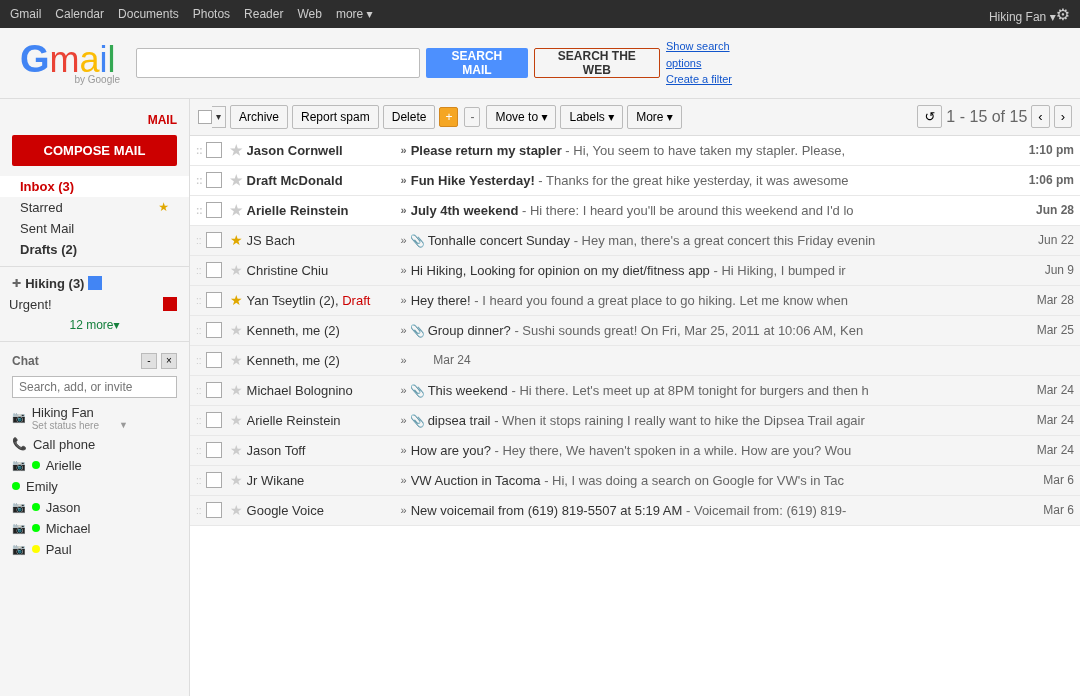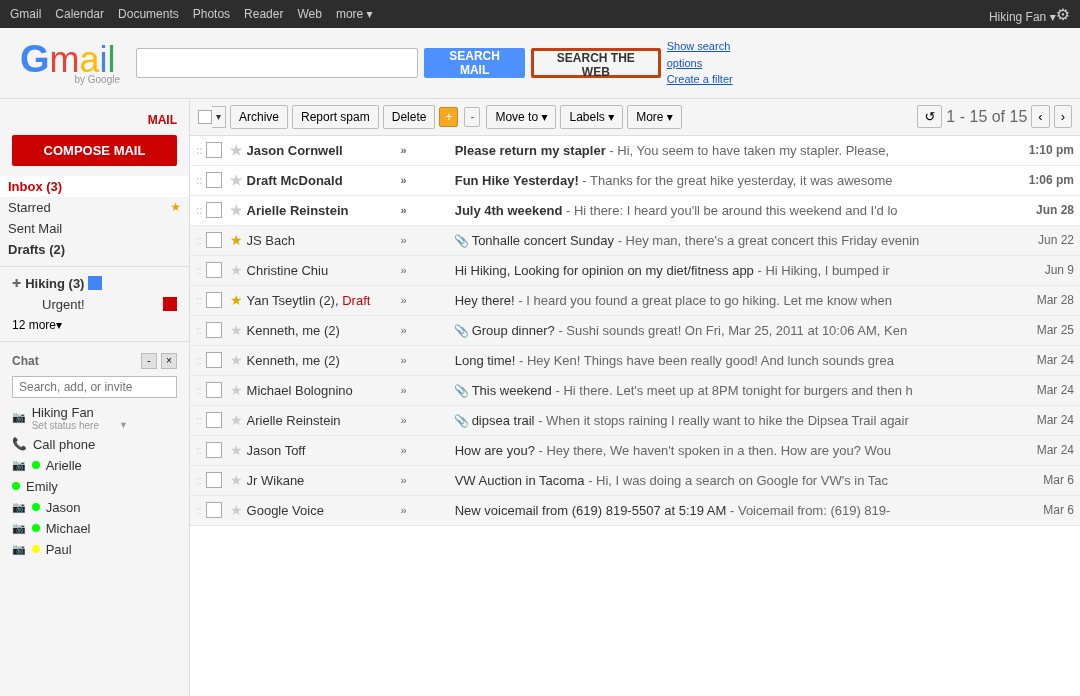--- a/index.html
+++ b/index.html
@@ -47,21 +47,21 @@
     .search-btn {
       height: 30px;
       padding: 0 14px;
       border: none;
       cursor: pointer;
       font-size: 12px;
       font-weight: bold;
       border-radius: 2px;
     }
     #search-mail-btn { background: #4d90fe; color: #fff; }
-    #search-web-btn { background: #f5f5f5; color: #333; border: 3px solid #c2410c; }
+    #search-web-btn { background: #f5f5f5; color: #333; border: 1px solid #c2410c; }
     #search-links { display: flex; flex-direction: column; font-size: 11px; }
     #search-links a { color: #15c; text-decoration: underline; cursor: pointer; line-height: 1.5; }
 
     
     #main { display: flex; height: calc(696px - 28px - 60px); }
 
     
     #sidebar {
       width: 190px;
       background: #f5f5f5;
@@ -87,37 +87,37 @@
       padding: 8px 14px;
       font-size: 13px;
       font-weight: bold;
       cursor: pointer;
       text-transform: uppercase;
       width: calc(100% - 24px);
       text-align: center;
       border-radius: 2px;
     }
     .sidebar-item {
-      padding: 3px 8px;
+      padding: 3px 20px;
       cursor: pointer;
       display: flex;
       align-items: center;
       justify-content: flex-end;
     }
     .sidebar-item.active { background: #fff; font-weight: bold; }
     .sidebar-item .label { flex: 1; }
     .inbox-count { color: #c00; font-weight: bold; }
     .star-icon { color: #e0a800; font-size: 12px; }
     .sidebar-divider { border-top: 1px solid #ddd; margin: 6px 0; }
     .hiking-item { display: flex; align-items: center; padding: 3px 12px; cursor: pointer; }
     .plus-icon { color: #666; font-size: 11px; }
     .blue-box { width: 14px; height: 14px; background: #4285f4; display: inline-block; margin-left: 4px; }
     .red-box { width: 14px; height: 14px; background: #cc0000; display: inline-block; margin-left: 4px; }
-    .urgent-item { padding: 3px 12px 3px 42px; cursor: pointer; display: flex; align-items: center; justify-content: space-between; }
-    .more-link { padding: 3px 12px; color: #000000; cursor: pointer; font-size: 12px; display: flex; align-items: center; gap: 2px; }
+    .urgent-item { padding: 3px 12px 3px 9px; cursor: pointer; display: flex; align-items: center; justify-content: space-between; }
+    .more-link { padding: 3px 12px; color: #15803d; cursor: pointer; font-size: 12px; display: flex; align-items: center; gap: 2px; justify-content: center; }
 
     
     .chat-section { margin-top: 8px; }
     .chat-header { padding: 3px 12px; color: #666; font-size: 12px; font-weight: bold; display: flex; align-items: center; justify-content: space-between; }
     .chat-controls { display: flex; gap: 4px; }
     .chat-control-btn { background: #e0e0e0; border: 1px solid #bbb; width: 16px; height: 16px; font-size: 10px; cursor: pointer; display: flex; align-items: center; justify-content: center; line-height: 1; }
     .chat-search { margin: 4px 12px; }
     .chat-search input { width: 100%; border: 1px solid #bbb; padding: 3px 6px; font-size: 12px; color: #999; }
     .chat-user { padding: 3px 12px; cursor: pointer; display: flex; align-items: center; gap: 6px; }
     .dot-green { width: 8px; height: 8px; border-radius: 50%; background: #0f0; display: inline-block; flex-shrink: 0; }
@@ -168,21 +168,21 @@
     }
     .email-row.unread { font-weight: bold; background: #fff; }
     .email-row.read { background: #f5f5f5; }
     .row-handle { width: 6px; color: #ccc; font-size: 10px; flex-shrink: 0; }
     .row-check { width: 16px; height: 16px; border: 1px solid #aaa; background: #fff; margin: 0 4px; flex-shrink: 0; cursor: pointer; }
     .row-star { color: #ccc; font-size: 14px; margin: 0 4px; cursor: pointer; flex-shrink: 0; }
     .row-star.starred { color: #e0a800; }
     .row-sender { width: 150px; flex-shrink: 0; overflow: hidden; text-overflow: ellipsis; white-space: nowrap; font-size: 13px; }
     .draft-label { color: #c00; }
     .row-arrow { color: #666; font-size: 11px; margin: 0 4px; flex-shrink: 0; }
-    .row-subject { flex: 1; overflow: hidden; text-overflow: ellipsis; white-space: nowrap; font-size: 13px; margin-left: 44px; }
+    .row-subject { flex: 1; overflow: hidden; text-overflow: ellipsis; white-space: nowrap; font-size: 13px; }
     .row-subject .subject-text { font-weight: bold; }
     .row-subject .preview { font-weight: normal; color: #666; }
     .email-row.read .row-subject .subject-text { font-weight: normal; }
     .row-date { width: 60px; text-align: right; font-size: 12px; color: #666; flex-shrink: 0; white-space: nowrap; }
     .row-subject .subject-text.unread-subject { font-weight: bold; }
     .attach-icon { color: #999; font-size: 12px; margin-right: 2px; }
     .yellow-btn { background: #f5a623; border: 1px solid #d4881e; color: #fff; padding: 2px 5px; font-size: 12px; border-radius: 2px; margin-right: 2px; }
     .minus-btn { background: #f5f5f5; border: 1px solid #bbb; color: #666; padding: 2px 5px; font-size: 12px; border-radius: 2px; margin-right: 2px; }
   </style>
 </head>
@@ -424,24 +424,20 @@
       <span class="preview"> - Sushi sounds great! On Fri, Mar 25, 2011 at 10:06 AM, Ken</span>
     </div>
     <span class="row-date">Mar 25</span>
   </div>
         <div class="email-row read">
     <span class="row-handle">::</span>
     <div class="row-check"></div>
     <span class="row-star">★</span>
     <div class="row-sender"><span>Kenneth, me (2)</span></div>
     <span class="row-arrow">»</span>
-    <div class="row-subject">
-      <span class="subject-text">Long time!</span>
-      <span class="preview"> - Hey Ken! Things have been really good! And lunch sounds grea</span>
-    </div>
     <span class="row-date">Mar 24</span>
   </div>
         <div class="email-row read">
     <span class="row-handle">::</span>
     <div class="row-check"></div>
     <span class="row-star">★</span>
     <div class="row-sender"><span>Michael Bolognino</span></div>
     <span class="row-arrow">»</span>
     <div class="row-subject">
       <span class="attach-icon">📎</span><span class="subject-text">This weekend</span>
@@ -462,21 +458,21 @@
     <span class="row-date">Mar 24</span>
   </div>
         <div class="email-row read">
     <span class="row-handle">::</span>
     <div class="row-check"></div>
     <span class="row-star">★</span>
     <div class="row-sender"><span>Jason Toff</span></div>
     <span class="row-arrow">»</span>
     <div class="row-subject">
       <span class="subject-text">How are you?</span>
-      <span class="preview"> - Hey there, We haven't spoken in a then. How are you? Wou</span>
+      <span class="preview"> - Hey there, We haven't spoken in a while. How are you? Wou</span>
     </div>
     <span class="row-date">Mar 24</span>
   </div>
         <div class="email-row read">
     <span class="row-handle">::</span>
     <div class="row-check"></div>
     <span class="row-star">★</span>
     <div class="row-sender"><span>Jr Wikane</span></div>
     <span class="row-arrow">»</span>
     <div class="row-subject">

